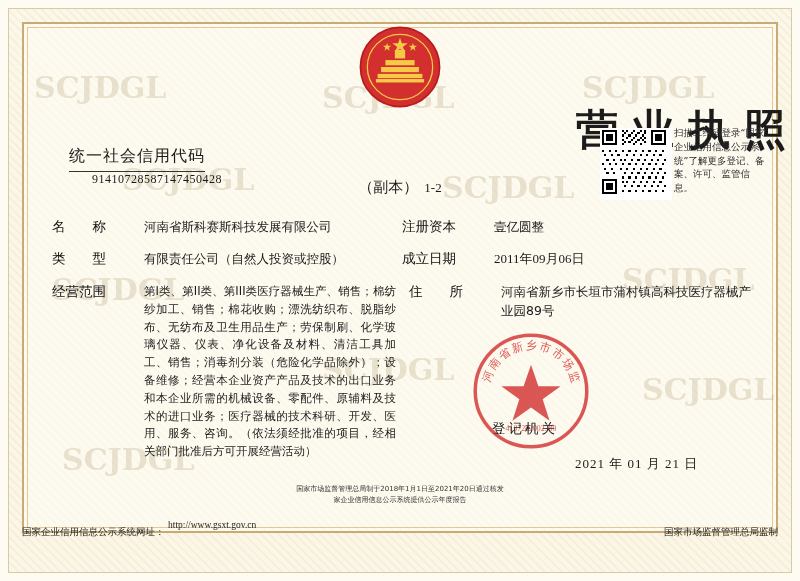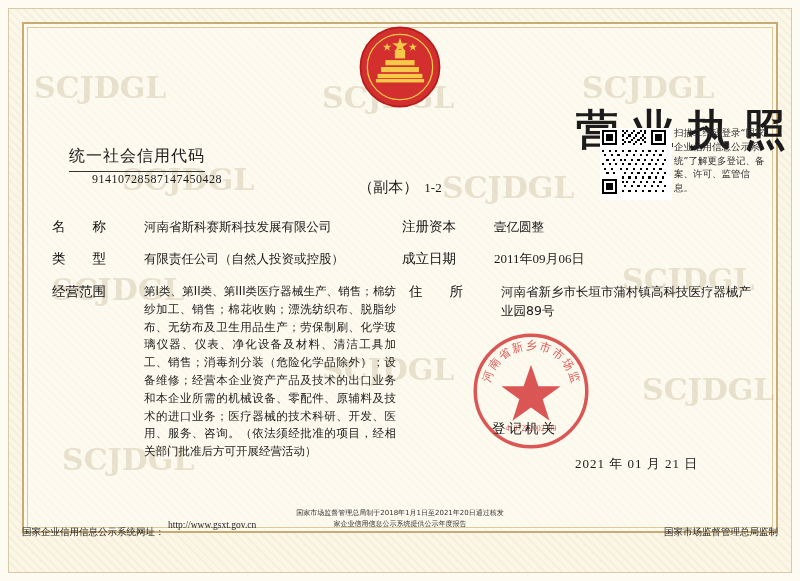--- a/index.html
+++ b/index.html
@@ -200,21 +200,21 @@
     top: 330px;
     width: 122px;
     height: 122px;
     opacity: 0.78;
   }
   
   .bottom-note {
     position: absolute;
     left: 0;
     width: 800px;
-    top: 508px;
+    top: 484px;
     text-align: center;
     font-size: 7px;
     line-height: 1.5;
     color: #333;
   }
   .website {
     position: absolute;
     left: 168px;
     top: 520px;
     font-size: 9.5px;

